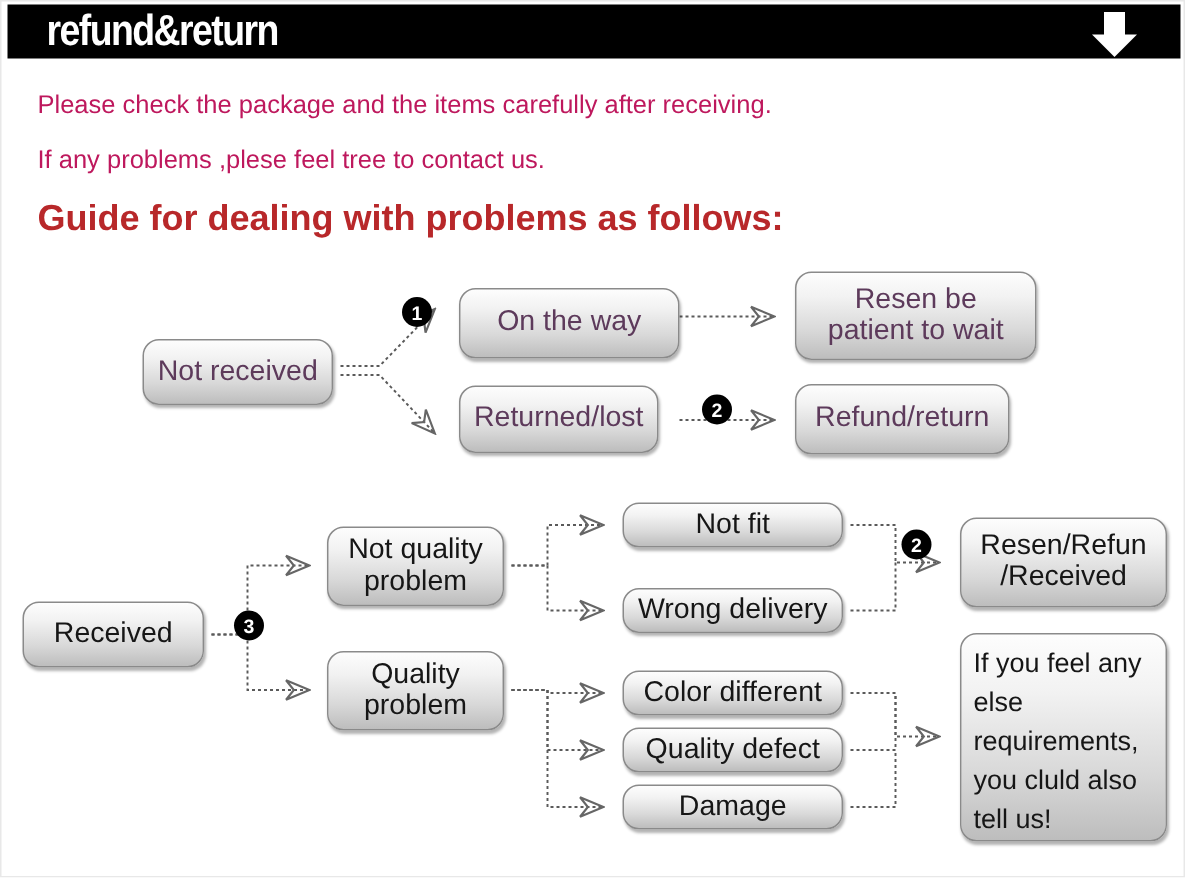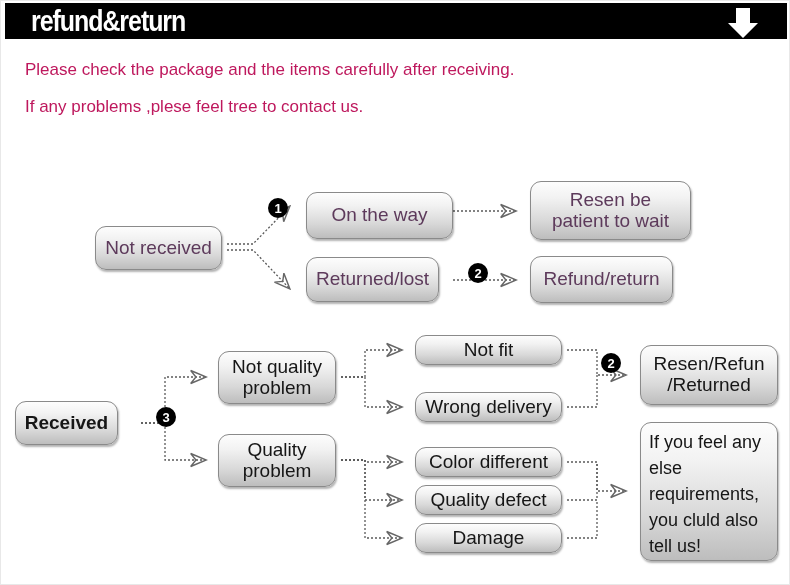--- a/index.html
+++ b/index.html
@@ -91,21 +91,21 @@
   .fbox.purple { color: #5d3a5b; }
 
   
   .b-notreceived { left: 94px;  top: 225px; width: 127px; height: 44px; }
   .b-ontheway    { left: 305px; top: 191px; width: 147px; height: 47px; }
   .b-returned    { left: 305px; top: 256px; width: 133px; height: 45px; }
   .b-patient     { left: 529px; top: 180px; width: 161px; height: 59px; }
   .b-refundret   { left: 529px; top: 255px; width: 143px; height: 47px; }
 
   
-  .b-received    { left: 14px;  top: 400px; width: 103px; height: 44px; font-weight: bold; }
+  .b-received    { left: 14px;  top: 400px; width: 121px; height: 44px; }
   .b-notquality  { left: 217px; top: 350px; width: 118px; height: 53px; }
   .b-quality     { left: 217px; top: 433px; width: 118px; height: 53px; }
   .b-notfit      { left: 414px; top: 334px; width: 147px; height: 30px; }
   .b-wrongdel    { left: 414px; top: 391px; width: 147px; height: 30px; }
   .b-colordiff   { left: 414px; top: 446px; width: 147px; height: 30px; }
   .b-qualdefect  { left: 414px; top: 484px; width: 147px; height: 30px; }
   .b-damage      { left: 414px; top: 522px; width: 147px; height: 30px; }
   .b-resend      { left: 639px; top: 344px; width: 138px; height: 60px; }
   .b-note        { left: 639px; top: 421px; width: 138px; height: 139px;
                    align-items: flex-start; justify-content: flex-start;
@@ -146,20 +146,21 @@
 
   <div class="header-bar">
     <div class="header-title">refund&amp;return</div>
     <svg class="header-arrow" viewBox="0 0 36 34">
       <polygon points="11,2 25,2 25,17 33,17 18,32 3,17 11,17" fill="#ffffff"></polygon>
     </svg>
   </div>
 
   <div class="intro-line intro-1">Please check the package and the items carefully after receiving.</div>
   <div class="intro-line intro-2">If any problems ,plese feel tree to contact us.</div>
+  <div class="guide-heading">Guide for dealing with problems as follows:</div>
 
   <svg class="conn" viewBox="0 0 790 585">
     <defs>
       <marker id="ohead" markerWidth="14" markerHeight="12" refX="12" refY="6" orient="auto">
         <path d="M1,1 L13,6 L1,11 L5,6 Z" fill="none" stroke="#666666" stroke-width="1.1"></path>
       </marker>
     </defs>
     <g stroke="#5a5a5a" stroke-width="1.3" fill="none" stroke-dasharray="2,2" marker-end="url(#ohead)">
 
       <path d="M226,243 L252,243 L288,206"></path>
@@ -224,21 +225,21 @@
 
   <div class="fbox b-notfit">Not fit</div>
   <div class="fbox b-wrongdel">Wrong delivery</div>
   <div class="fbox b-colordiff">Color different</div>
   <div class="fbox b-qualdefect">Quality defect</div>
   <div class="fbox b-damage">Damage</div>
 
   <div class="fbox b-resend">
     <span>
       <span>Resen/Refun</span><br>
-      <span>/Returned</span>
+      <span>/Received</span>
     </span>
   </div>
 
   <div class="fbox b-note">If you feel any else requirements, you cluld also tell us!</div>
 
   <div class="circnum n3">3</div>
   <div class="circnum n2b">2</div>
 
 </div>
 

